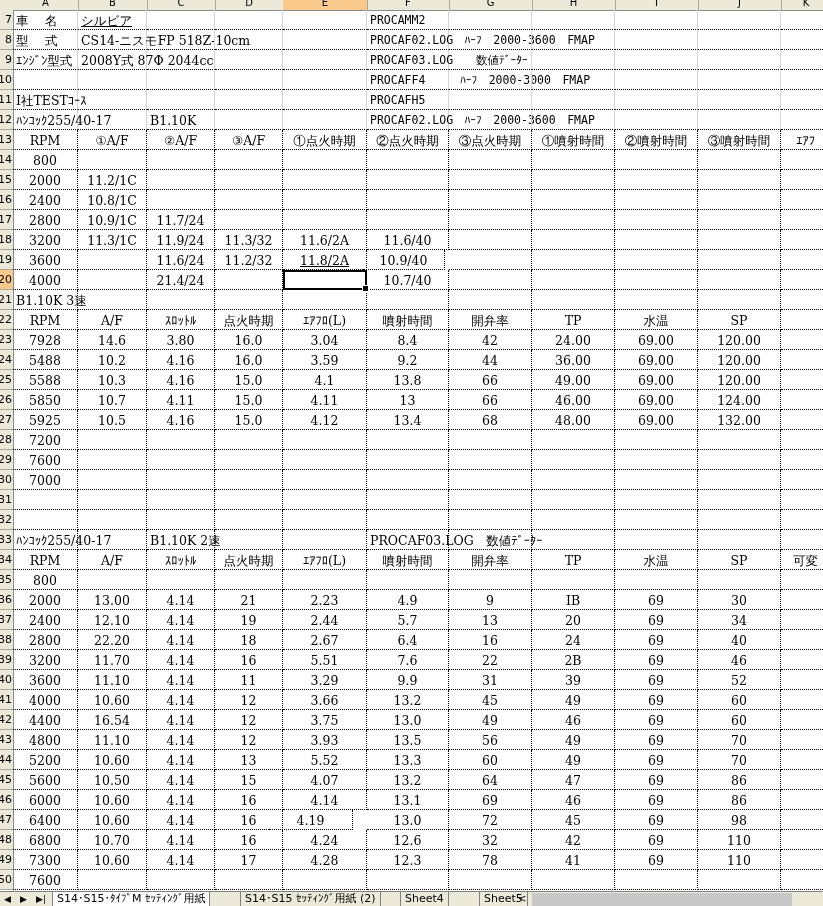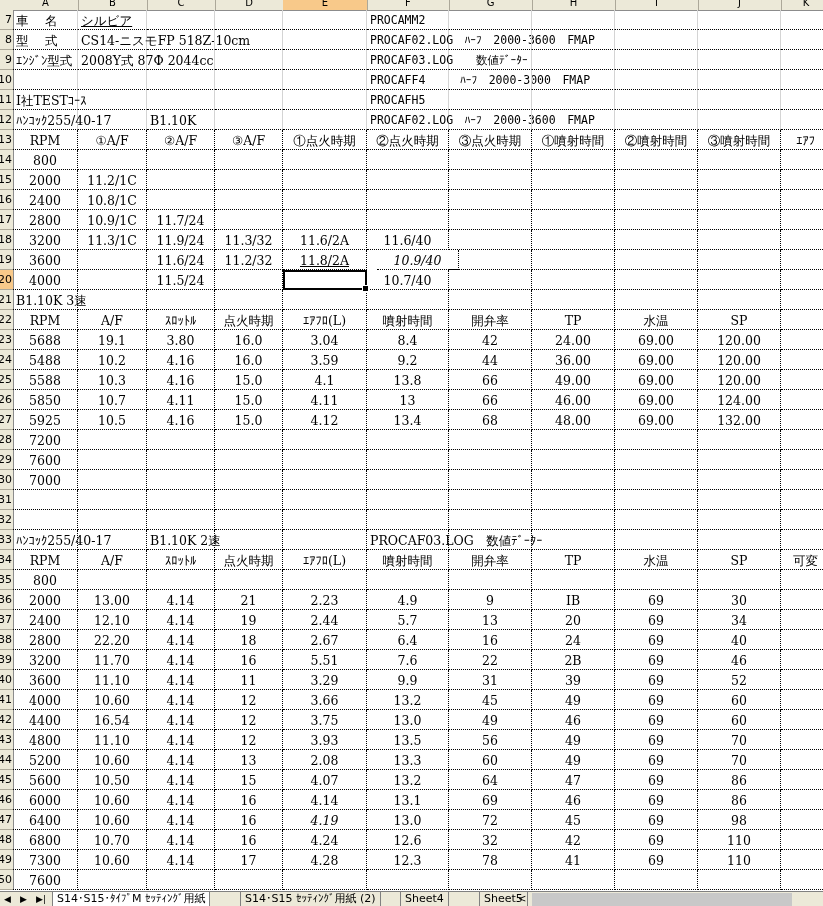--- a/index.html
+++ b/index.html
@@ -245,31 +245,31 @@
       <div class="cell ctr" style="left: 602px; width: 83px;"></div>
       <div class="cell ctr" style="left: 685px; width: 83px;"></div>
       <div class="cell ctr" style="left: 768px; width: 50px;"></div>
     </div>
     <div class="row">
       <div class="cell ctr" style="left: 0px; width: 65px;"><span>3600</span></div>
       <div class="cell ctr" style="left: 65px; width: 69px;"></div>
       <div class="cell ctr" style="left: 134px; width: 68px;"><span>11.6/24</span></div>
       <div class="cell ctr" style="left: 202px; width: 68px;"><span>11.2/32</span></div>
       <div class="cell ctr" style="left: 270px; width: 84px;"><span class="u">11.8/2A</span></div>
-      <div class="cell ctr" style="left: 364px; width: 82px; font-style: italic;"><span>10.9/40</span></div>
+      <div class="cell ctr" style="left: 350px; width: 82px;"><span>10.9/40</span></div>
       <div class="cell ctr" style="left: 436px; width: 83px;"></div>
       <div class="cell ctr" style="left: 519px; width: 83px;"></div>
       <div class="cell ctr" style="left: 602px; width: 83px;"></div>
       <div class="cell ctr" style="left: 685px; width: 83px;"></div>
       <div class="cell ctr" style="left: 768px; width: 50px;"></div>
     </div>
     <div class="row">
       <div class="cell ctr" style="left: 0px; width: 65px;"><span>4000</span></div>
       <div class="cell ctr" style="left: 65px; width: 69px;"></div>
-      <div class="cell ctr" style="left: 134px; width: 68px;"><span>11.5/24</span></div>
+      <div class="cell ctr" style="left: 134px; width: 68px;"><span>21.4/24</span></div>
       <div class="cell ctr" style="left: 202px; width: 68px;"></div>
       <div class="cell ctr active" style="left: 270px; width: 84px;">
         <div class="handle"></div>
       </div>
       <div class="cell ctr" style="left: 354px; width: 82px;"><span>10.7/40</span></div>
       <div class="cell ctr" style="left: 436px; width: 83px;"></div>
       <div class="cell ctr" style="left: 519px; width: 83px;"></div>
       <div class="cell ctr" style="left: 602px; width: 83px;"></div>
       <div class="cell ctr" style="left: 685px; width: 83px;"></div>
       <div class="cell ctr" style="left: 768px; width: 50px;"></div>
@@ -294,22 +294,22 @@
       <div class="cell ctr" style="left: 202px; width: 68px;"><span>点火時期</span></div>
       <div class="cell ctr" style="left: 270px; width: 84px;"><span>ｴｱﾌﾛ(L)</span></div>
       <div class="cell ctr" style="left: 354px; width: 82px;"><span>噴射時間</span></div>
       <div class="cell ctr" style="left: 436px; width: 83px;"><span>開弁率</span></div>
       <div class="cell ctr" style="left: 519px; width: 83px;"><span>TP</span></div>
       <div class="cell ctr" style="left: 602px; width: 83px;"><span>水温</span></div>
       <div class="cell ctr" style="left: 685px; width: 83px;"><span>SP</span></div>
       <div class="cell ctr" style="left: 768px; width: 50px;"></div>
     </div>
     <div class="row">
-      <div class="cell ctr" style="left: 0px; width: 65px;"><span>5688</span></div>
-      <div class="cell ctr" style="left: 65px; width: 69px;"><span>19.1</span></div>
+      <div class="cell ctr" style="left: 0px; width: 65px;"><span>7928</span></div>
+      <div class="cell ctr" style="left: 65px; width: 69px;"><span>14.6</span></div>
       <div class="cell ctr" style="left: 134px; width: 68px;"><span>3.80</span></div>
       <div class="cell ctr" style="left: 202px; width: 68px;"><span>16.0</span></div>
       <div class="cell ctr" style="left: 270px; width: 84px;"><span>3.04</span></div>
       <div class="cell ctr" style="left: 354px; width: 82px;"><span>8.4</span></div>
       <div class="cell ctr" style="left: 436px; width: 83px;"><span>42</span></div>
       <div class="cell ctr" style="left: 519px; width: 83px;"><span>24.00</span></div>
       <div class="cell ctr" style="left: 602px; width: 83px;"><span>69.00</span></div>
       <div class="cell ctr" style="left: 685px; width: 83px;"><span>120.00</span></div>
       <div class="cell ctr" style="left: 768px; width: 50px;"></div>
     </div>
@@ -571,21 +571,21 @@
       <div class="cell ctr" style="left: 519px; width: 83px;"><span>49</span></div>
       <div class="cell ctr" style="left: 602px; width: 83px;"><span>69</span></div>
       <div class="cell ctr" style="left: 685px; width: 83px;"><span>70</span></div>
       <div class="cell ctr" style="left: 768px; width: 50px;"></div>
     </div>
     <div class="row">
       <div class="cell ctr" style="left: 0px; width: 65px;"><span>5200</span></div>
       <div class="cell ctr" style="left: 65px; width: 69px;"><span>10.60</span></div>
       <div class="cell ctr" style="left: 134px; width: 68px;"><span>4.14</span></div>
       <div class="cell ctr" style="left: 202px; width: 68px;"><span>13</span></div>
-      <div class="cell ctr" style="left: 270px; width: 84px;"><span>2.08</span></div>
+      <div class="cell ctr" style="left: 270px; width: 84px;"><span>5.52</span></div>
       <div class="cell ctr" style="left: 354px; width: 82px;"><span>13.3</span></div>
       <div class="cell ctr" style="left: 436px; width: 83px;"><span>60</span></div>
       <div class="cell ctr" style="left: 519px; width: 83px;"><span>49</span></div>
       <div class="cell ctr" style="left: 602px; width: 83px;"><span>69</span></div>
       <div class="cell ctr" style="left: 685px; width: 83px;"><span>70</span></div>
       <div class="cell ctr" style="left: 768px; width: 50px;"></div>
     </div>
     <div class="row">
       <div class="cell ctr" style="left: 0px; width: 65px;"><span>5600</span></div>
       <div class="cell ctr" style="left: 65px; width: 69px;"><span>10.50</span></div>
@@ -610,21 +610,21 @@
       <div class="cell ctr" style="left: 519px; width: 83px;"><span>46</span></div>
       <div class="cell ctr" style="left: 602px; width: 83px;"><span>69</span></div>
       <div class="cell ctr" style="left: 685px; width: 83px;"><span>86</span></div>
       <div class="cell ctr" style="left: 768px; width: 50px;"></div>
     </div>
     <div class="row">
       <div class="cell ctr" style="left: 0px; width: 65px;"><span>6400</span></div>
       <div class="cell ctr" style="left: 65px; width: 69px;"><span>10.60</span></div>
       <div class="cell ctr" style="left: 134px; width: 68px;"><span>4.14</span></div>
       <div class="cell ctr" style="left: 202px; width: 68px;"><span>16</span></div>
-      <div class="cell ctr" style="left: 270px; width: 84px; font-style: italic;"><span>4.19</span></div>
+      <div class="cell ctr" style="left: 256px; width: 84px;"><span>4.19</span></div>
       <div class="cell ctr" style="left: 354px; width: 82px;"><span>13.0</span></div>
       <div class="cell ctr" style="left: 436px; width: 83px;"><span>72</span></div>
       <div class="cell ctr" style="left: 519px; width: 83px;"><span>45</span></div>
       <div class="cell ctr" style="left: 602px; width: 83px;"><span>69</span></div>
       <div class="cell ctr" style="left: 685px; width: 83px;"><span>98</span></div>
       <div class="cell ctr" style="left: 768px; width: 50px;"></div>
     </div>
     <div class="row">
       <div class="cell ctr" style="left: 0px; width: 65px;"><span>6800</span></div>
       <div class="cell ctr" style="left: 65px; width: 69px;"><span>10.70</span></div>

